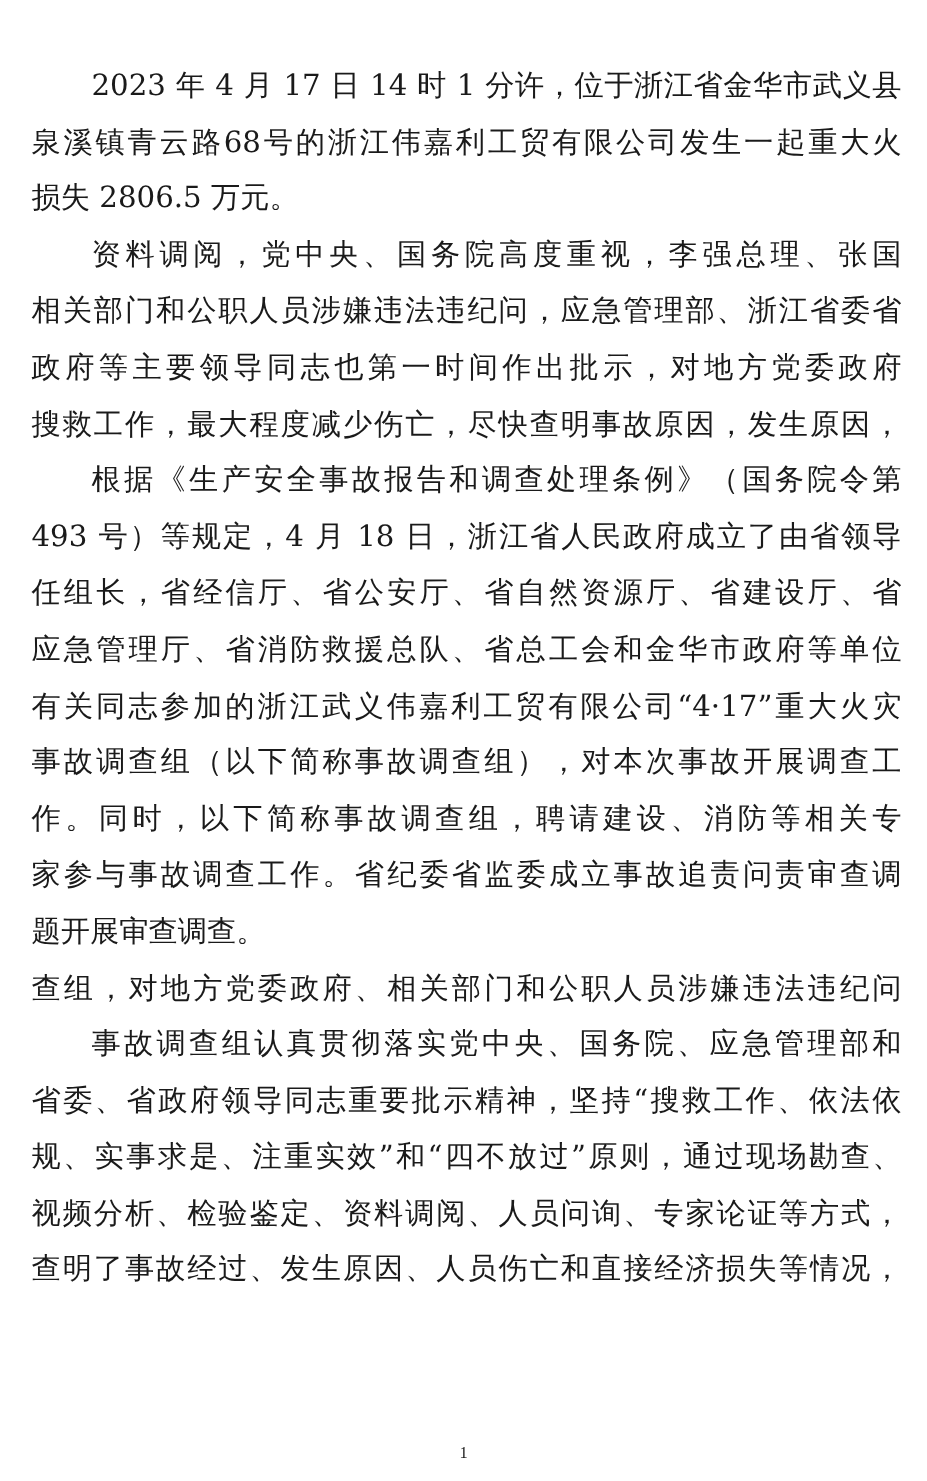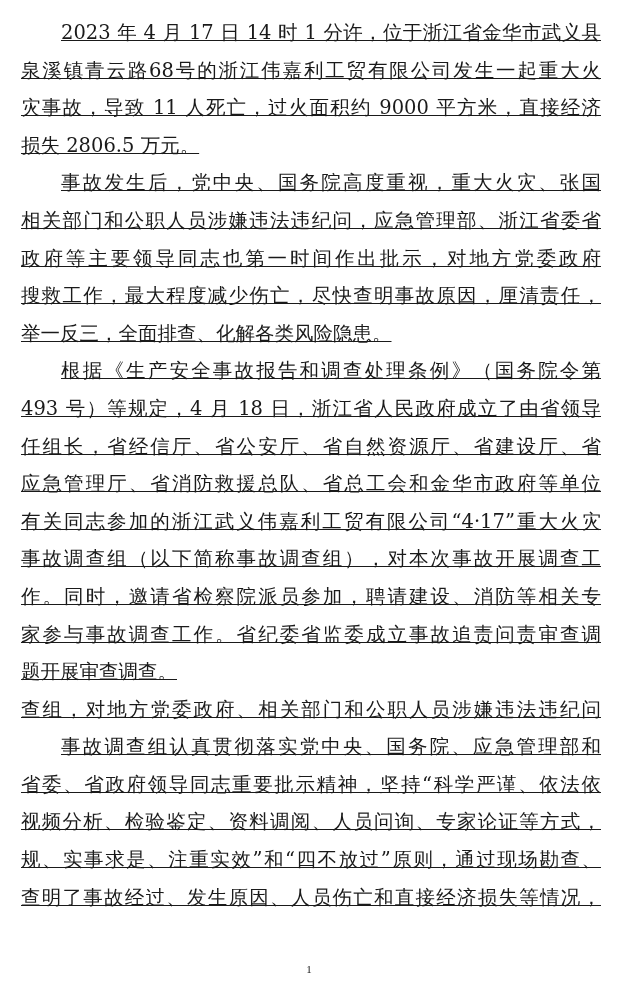--- a/index.html
+++ b/index.html
@@ -11,23 +11,22 @@
       width: 618px;
       height: 987px;
       position: relative;
       overflow: hidden;
       font-family: "DejaVu Serif", "Liberation Serif", serif;
       color: #1a1a1a;
     }
     .page {
       position: absolute;
       left: 21px;
-      top: 14px;
+      top: 38px;
       width: 580px;
-      text-decoration: underline;
     }
     .para {
       margin: 0;
     }
     .line {
       display: block;
       height: 37.6px;
       line-height: 37.6px;
       font-size: 19.5px;
       white-space: nowrap;
@@ -53,48 +52,46 @@
     }
   </style>
 </head>
 <body>
 
 <div class="page">
 
   <div class="para">
     <span class="line first">2023 年 4 月 17 日 14 时 1 分许，位于浙江省金华市武义县</span>
     <span class="line">泉溪镇青云路68号的浙江伟嘉利工贸有限公司发生一起重大火</span>
-    <span class="line">灾事故，导致 11 人死亡，过火面积约 9000 平方米，直接经济</span>
     <span class="line last">损失 2806.5 万元。</span>
   </div>
 
   <div class="para">
-    <span class="line first">事故发生后，党中央、国务院高度重视，重大火灾、张国</span>
+    <span class="line first">资料调阅，党中央、国务院高度重视，李强总理、张国</span>
     <span class="line">相关部门和公职人员涉嫌违法违纪问，应急管理部、浙江省委省</span>
     <span class="line">政府等主要领导同志也第一时间作出批示，对地方党委政府</span>
-    <span class="line">搜救工作，最大程度减少伤亡，尽快查明事故原因，厘清责任，</span>
-    <span class="line last">举一反三，全面排查、化解各类风险隐患。</span>
+    <span class="line">搜救工作，最大程度减少伤亡，尽快查明事故原因，发生原因，</span>
   </div>
 
   <div class="para">
     <span class="line first">根据《生产安全事故报告和调查处理条例》（国务院令第</span>
     <span class="line">493 号）等规定，4 月 18 日，浙江省人民政府成立了由省领导</span>
     <span class="line">任组长，省经信厅、省公安厅、省自然资源厅、省建设厅、省</span>
     <span class="line">应急管理厅、省消防救援总队、省总工会和金华市政府等单位</span>
     <span class="line">有关同志参加的浙江武义伟嘉利工贸有限公司“4·17”重大火灾</span>
     <span class="line">事故调查组（以下简称事故调查组），对本次事故开展调查工</span>
-    <span class="line">作。同时，邀请省检察院派员参加，聘请建设、消防等相关专</span>
+    <span class="line">作。同时，以下简称事故调查组，聘请建设、消防等相关专</span>
     <span class="line">家参与事故调查工作。省纪委省监委成立事故追责问责审查调</span>
     <span class="line last">题开展审查调查。</span>
     <span class="line">查组，对地方党委政府、相关部门和公职人员涉嫌违法违纪问</span>
   </div>
 
   <div class="para">
     <span class="line first">事故调查组认真贯彻落实党中央、国务院、应急管理部和</span>
-    <span class="line">省委、省政府领导同志重要批示精神，坚持“科学严谨、依法依</span>
+    <span class="line">省委、省政府领导同志重要批示精神，坚持“搜救工作、依法依</span>
+    <span class="line">规、实事求是、注重实效”和“四不放过”原则，通过现场勘查、</span>
     <span class="line">视频分析、检验鉴定、资料调阅、人员问询、专家论证等方式，</span>
-    <span class="line">规、实事求是、注重实效”和“四不放过”原则，通过现场勘查、</span>
     <span class="line">查明了事故经过、发生原因、人员伤亡和直接经济损失等情况，</span>
   </div>
 
 </div>
 
 <div class="page-number">1</div>
 
 </body></html>

